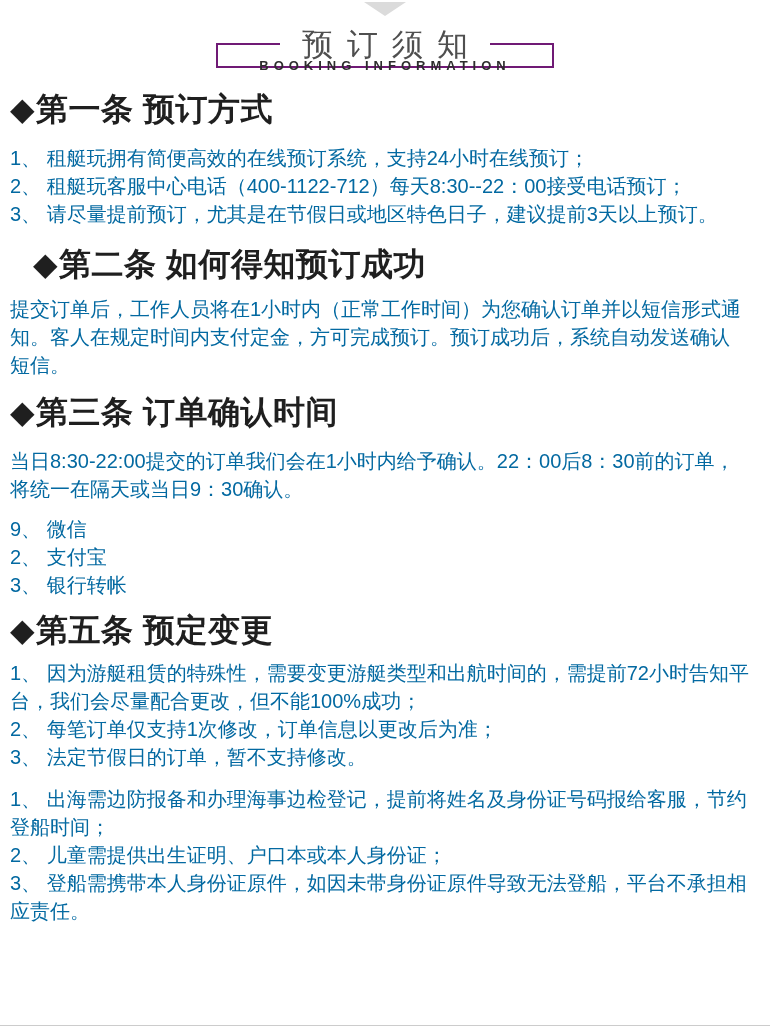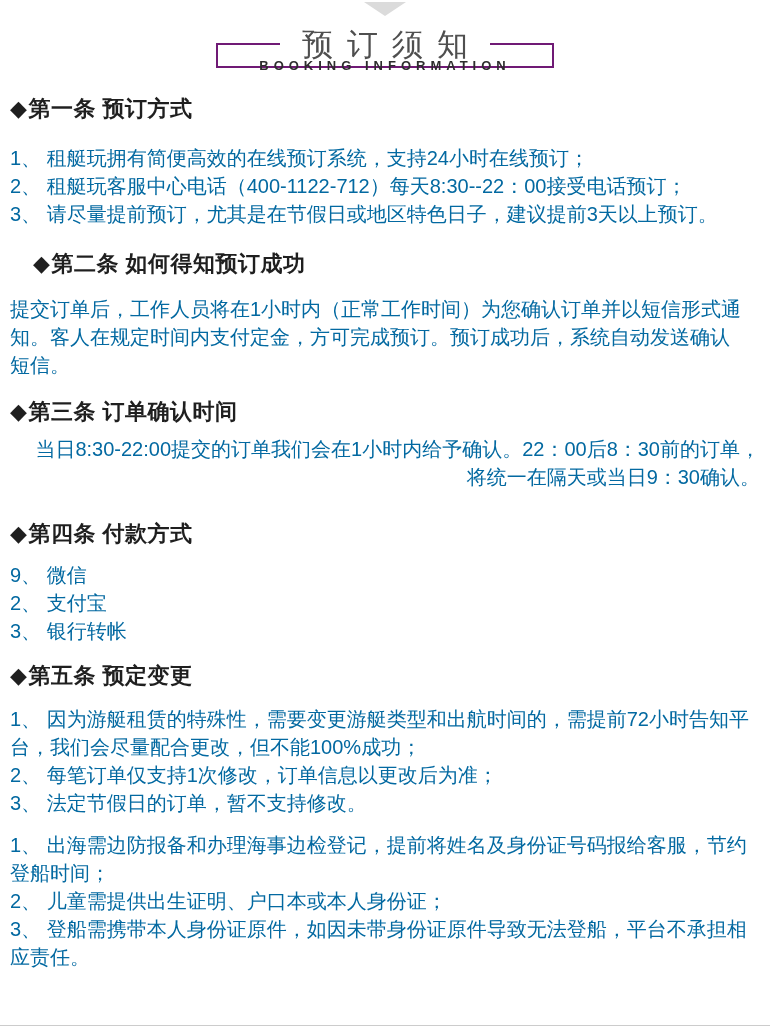--- a/index.html
+++ b/index.html
@@ -44,35 +44,35 @@
     font-size:13px; line-height:1.2;
     letter-spacing:5px;
     font-weight:600;
     color:#2d2d2d;
     white-space:nowrap;
   }
   
   .sections { margin:0 10px 0 10px; }
   .section-heading {
     margin:0; padding:0;
-    font-size:22px; line-height:30px;
+    font-size:32px; line-height:30px;
     font-weight:bold; color:#1f1f1f;
     letter-spacing:0.5px;
   }
   .section-heading .bullet { margin-right:1px; }
   .section-body {
     margin:0; padding:0;
     font-size:20px; line-height:28px;
     color:#0369a1;
     white-space:pre-line;
     letter-spacing:0;
   }
   .s1 .section-heading { margin-top:26px; } .s1 .section-body { margin-top:20px; }
   .s2 .section-heading { margin-top:21px;margin-left:23px; } .s2 .section-body { margin-top:16px; }
-  .s3 .section-heading { margin-top:18px; } .s3 .section-body { margin-top:8px;text-align:right; }
+  .s3 .section-heading { margin-top:18px; } .s3 .section-body { margin-top:20px; }
   .s4 .section-heading { margin-top:28px; } .s4 .section-body { margin-top:12px; }
   .s5 .section-heading { margin-top:16px; } .s5 .section-body { margin-top:14px; }
   .s6 .section-heading { margin-top:14px; } .s6 .section-body { margin-top:14px; }
   
   .bottom-divider {
     position:absolute; left:0; right:0; top:1025px;
     height:1px; background:#cccccc;
   }
 </style>
 </head>
@@ -99,21 +99,20 @@
       <p class="section-body">提交订单后，工作人员将在1小时内（正常工作时间）为您确认订单并以短信形式通
 知。客人在规定时间内支付定金，方可完成预订。预订成功后，系统自动发送确认
 短信。</p>
     </section>
       <section class="notice-section s3">
       <h2 class="section-heading"><span class="bullet">◆</span><span>第三条 订单确认时间</span></h2>
       <p class="section-body">当日8:30-22:00提交的订单我们会在1小时内给予确认。22：00后8：30前的订单，
 将统一在隔天或当日9：30确认。</p>
     </section>
       <section class="notice-section s4">
-      <h2 class="section-heading"><span class="bullet">◆</span><span>第四条 付款方式</span></h2>
       <p class="section-body">9、 微信
 2、 支付宝
 3、 银行转帐</p>
     </section>
       <section class="notice-section s5">
       <h2 class="section-heading"><span class="bullet">◆</span><span>第五条 预定变更</span></h2>
       <p class="section-body">1、 因为游艇租赁的特殊性，需要变更游艇类型和出航时间的，需提前72小时告知平
 台，我们会尽量配合更改，但不能100%成功；
 2、 每笔订单仅支持1次修改，订单信息以更改后为准；
 3、 法定节假日的订单，暂不支持修改。</p>

